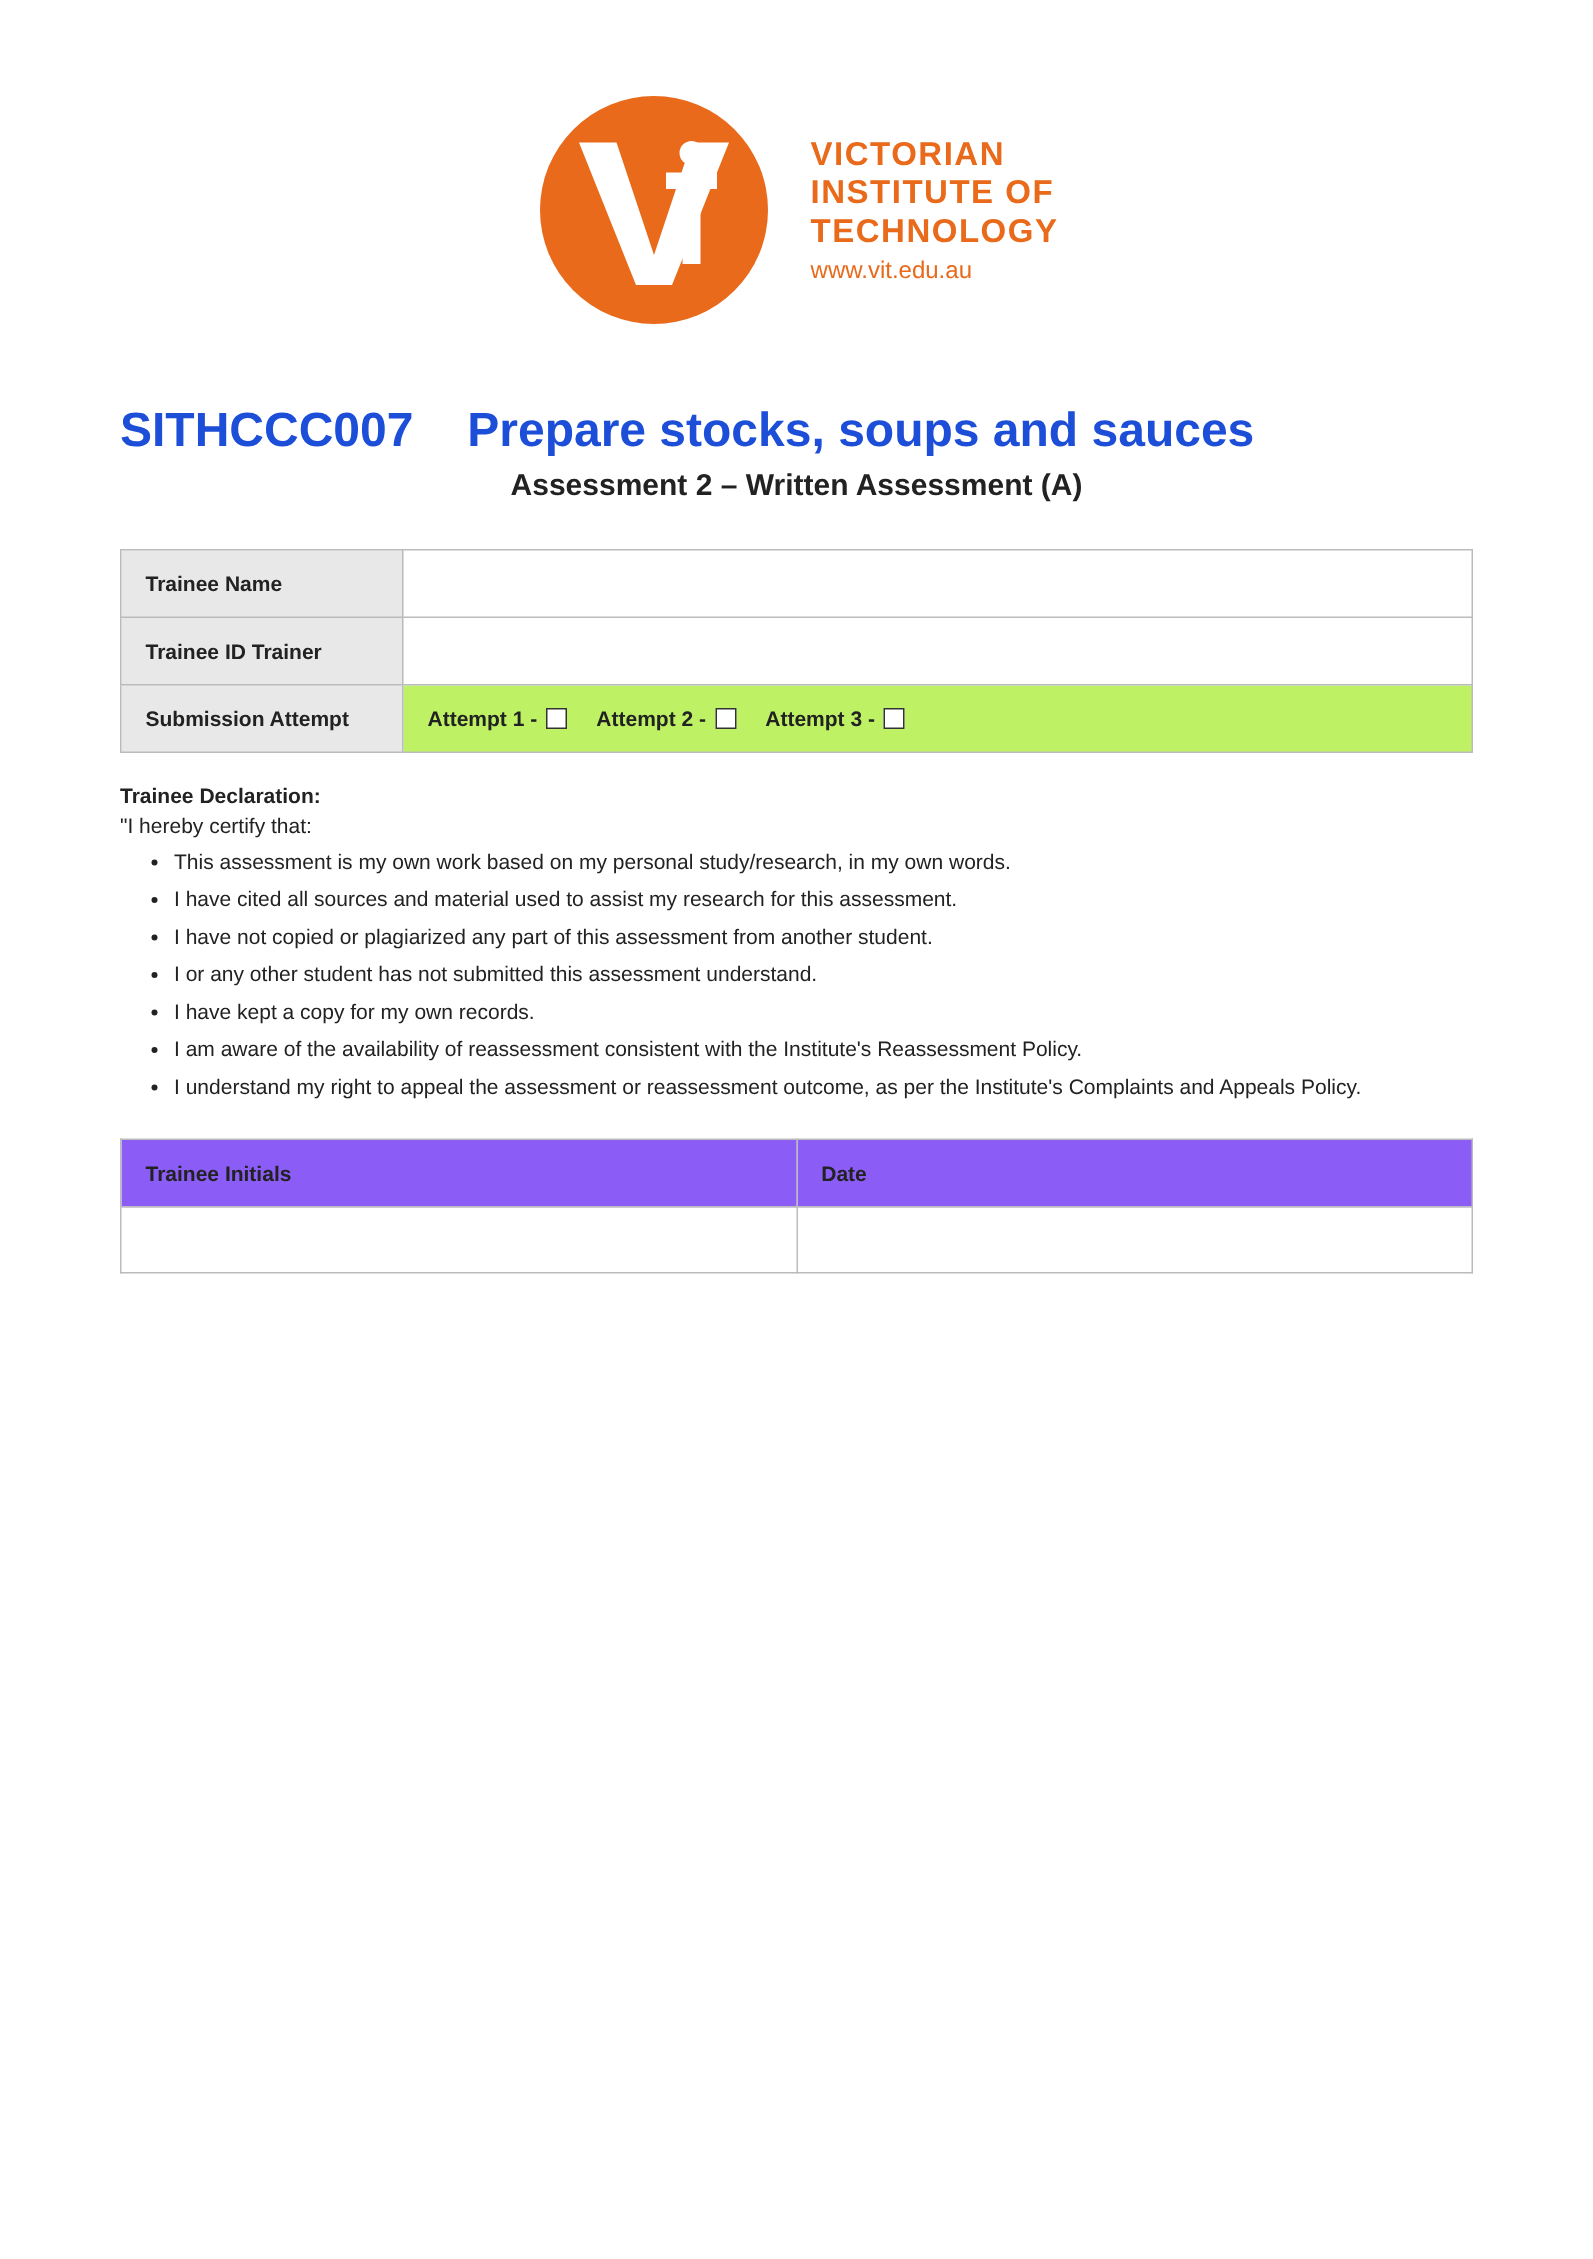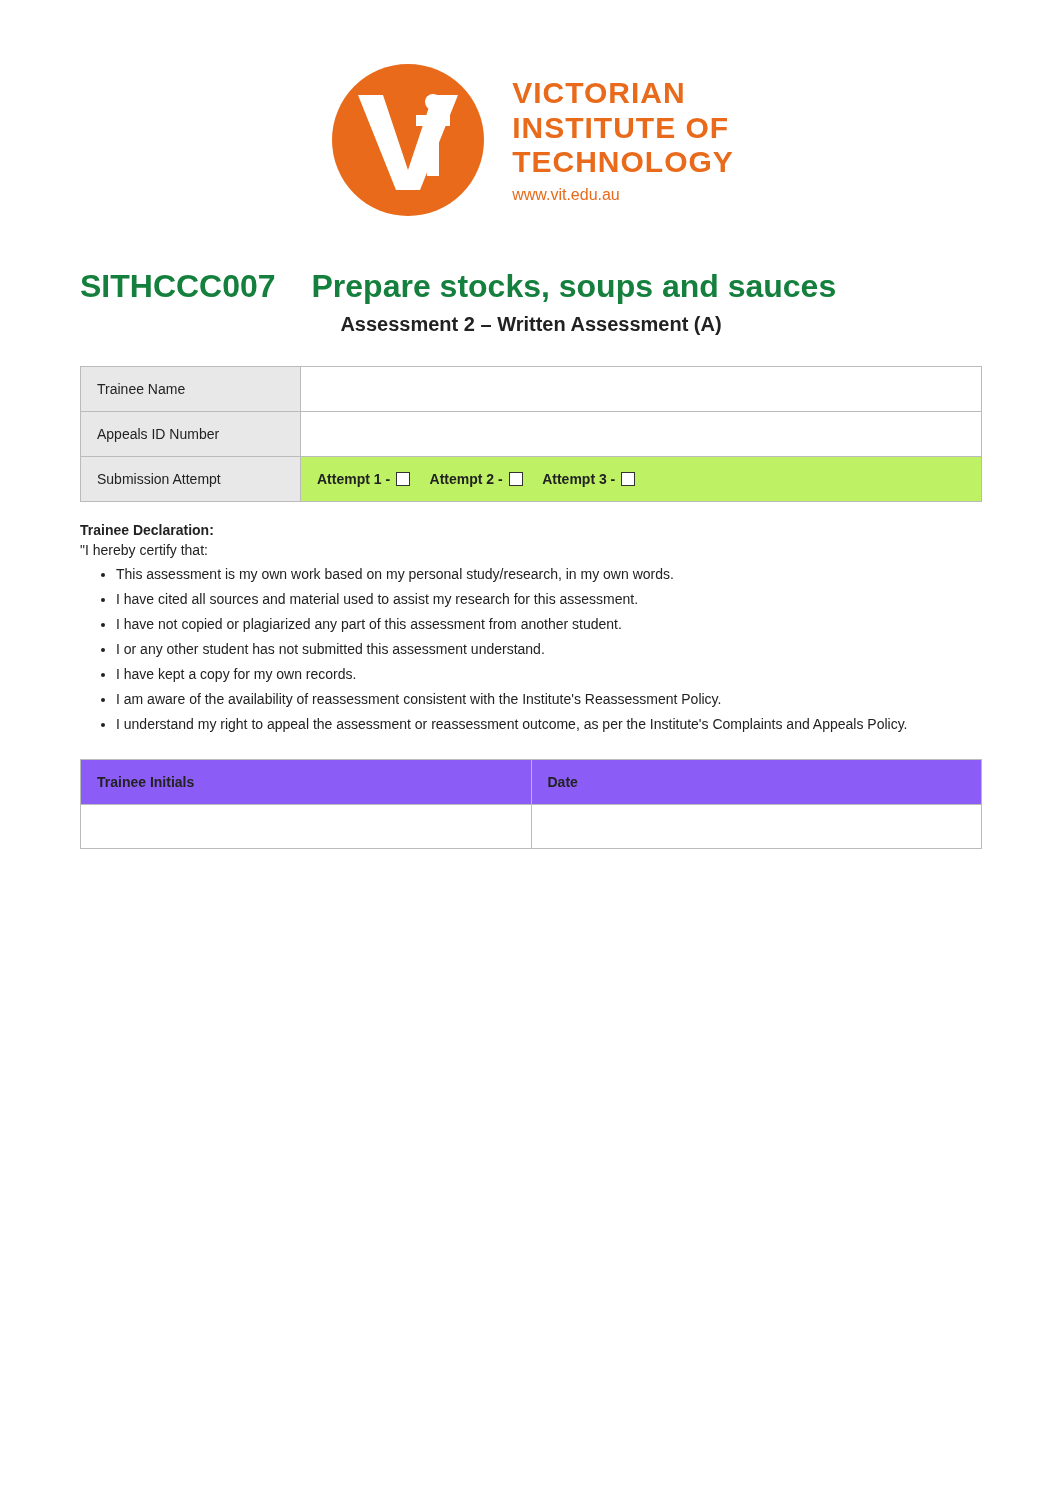--- a/index.html
+++ b/index.html
@@ -39,38 +39,38 @@
       position: relative;
     }
 
     .vit-text-block {
       display: flex;
       flex-direction: column;
       justify-content: center;
     }
 
     .vit-text-block .org-name {
-      font-size: 30px;
+      font-size: 22px;
       font-weight: 900;
       color: #E86A1A;
       line-height: 1.15;
       text-transform: uppercase;
       letter-spacing: 1px;
     }
 
     .vit-text-block .org-url {
       font-size: 16px;
       color: #E86A1A;
       margin-top: 6px;
     }
 
     .main-title {
       font-size: 32px;
       font-weight: 900;
-      color: #15803d;
+      color: #1d4ed8;
       margin-bottom: 10px;
       letter-spacing: 0;
     }
 
     .subtitle {
       font-size: 20px;
       font-weight: 700;
       color: #222;
       text-align: center;
       margin-bottom: 30px;
@@ -84,22 +84,22 @@
     }
 
     .info-table td {
       border: 1px solid #bbb;
       padding: 14px 16px;
       vertical-align: middle;
     }
 
     .info-table .label-cell {
       background: #e8e8e8;
-      font-weight: 400;
-      width: 220px;
+      font-weight: 700;
+      width: 188px;
       white-space: nowrap;
     }
 
     .info-table .value-cell {
       background: #fff;
     }
 
     .attempt-row td {
       background: #bef264;
     }
@@ -213,21 +213,21 @@
 
   <div class="subtitle">Assessment 2 – Written Assessment (A)</div>
 
   <table class="info-table">
     <tbody>
         <tr>
       <td class="label-cell">Trainee Name</td>
       <td class="value-cell"></td>
     </tr>
     <tr>
-      <td class="label-cell">Appeals ID Number</td>
+      <td class="label-cell">Trainee ID Trainer</td>
       <td class="value-cell"></td>
     </tr>
     <tr class="attempt-row">
       <td class="label-cell attempt-label">Submission Attempt</td>
       <td>
         <span class="attempt-item">
           <span>Attempt 1 -</span>
           <span class="checkbox-box"></span>
         </span>
         &nbsp;&nbsp;&nbsp;

